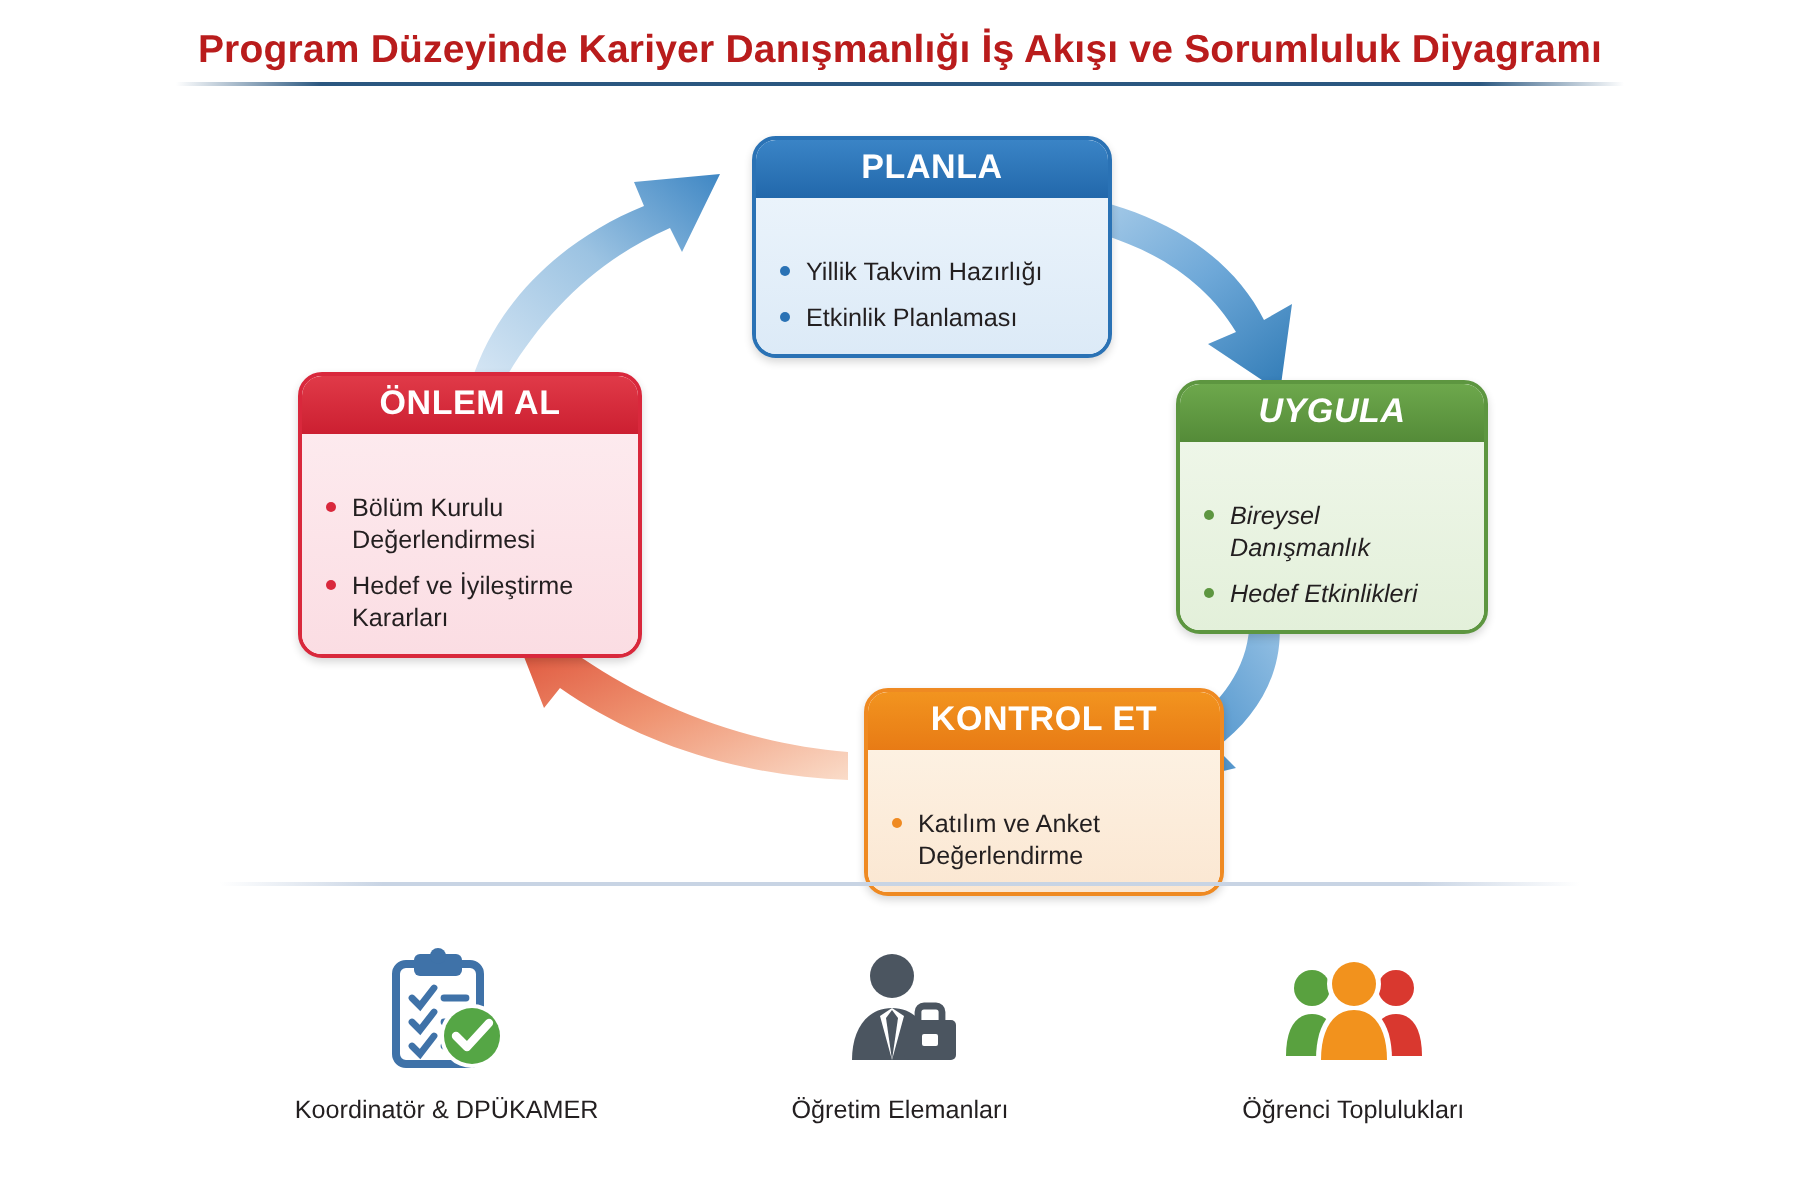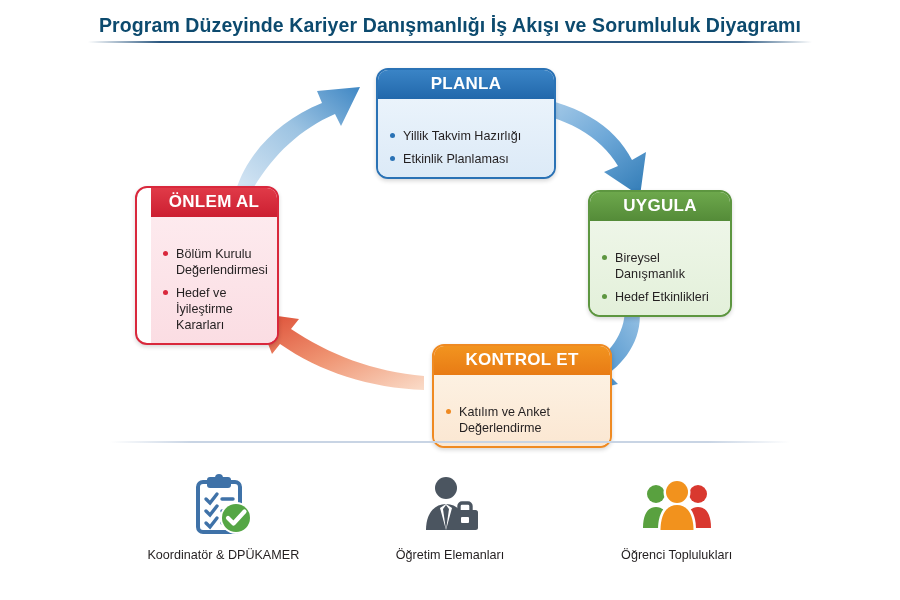--- a/index.html
+++ b/index.html
@@ -13,21 +13,21 @@
 
   
   #title-area {
     position:absolute;
     left:0; top:14px; width:900px;
     text-align:center;
   }
   #page-title {
     font-size:19.5px;
     font-weight:bold;
-    color:#0c4a6e;
+    color:#b91c1c;
     letter-spacing:0.1px;
     line-height:1.2;
   }
   #title-rule {
     position:absolute;
     left:88px; top:41px; width:724px; height:2px;
     background:linear-gradient(to right,
       rgba(31,78,121,0) 0%,
       rgba(31,78,121,0.95) 10%,
       rgba(31,78,121,0.95) 90%,
@@ -75,35 +75,35 @@
   }
 
   
   #node-plan { left:376px; top:68px; width:180px; }
   #node-plan { border-color:#2a72b5; }
   #node-plan .node-head { background:linear-gradient(to bottom,#3a84c6,#2268ab); }
   #node-plan .node-body { background:linear-gradient(to bottom,#eaf3fb,#dceaf7); }
   #node-plan li::before { background:#2a72b5; }
 
   
-  #node-do { left:588px; top:190px; width:144px; }
+  #node-do { left:588px; top:190px; width:156px;font-style:italic; }
   #node-do { border-color:#5d9640; }
   #node-do .node-head { background:linear-gradient(to bottom,#6da84c,#548b38); }
   #node-do .node-body { background:linear-gradient(to bottom,#eef6e8,#e3f0da); }
   #node-do li::before { background:#5d9640; }
 
   
   #node-check { left:432px; top:344px; width:180px; }
   #node-check { border-color:#ef8a22; }
   #node-check .node-head { background:linear-gradient(to bottom,#f2941f,#e87b15); }
   #node-check .node-body { background:linear-gradient(to bottom,#fdf1e2,#fbe7d2); }
   #node-check li::before { background:#ef8a22; }
 
   
-  #node-act { left:135px; top:186px; width:144px;padding-left:14px; }
+  #node-act { left:149px; top:186px; width:172px; }
   #node-act { border-color:#d9283c; }
   #node-act .node-head { background:linear-gradient(to bottom,#e03a48,#cc1f31); }
   #node-act .node-body { background:linear-gradient(to bottom,#fdeaee,#fbdde3); }
   #node-act li::before { background:#d9283c; }
 
   
   #roles-rule {
     position:absolute; left:110px; top:441px; width:680px; height:2px;
     background:linear-gradient(to right,
       rgba(200,212,228,0) 0%,

